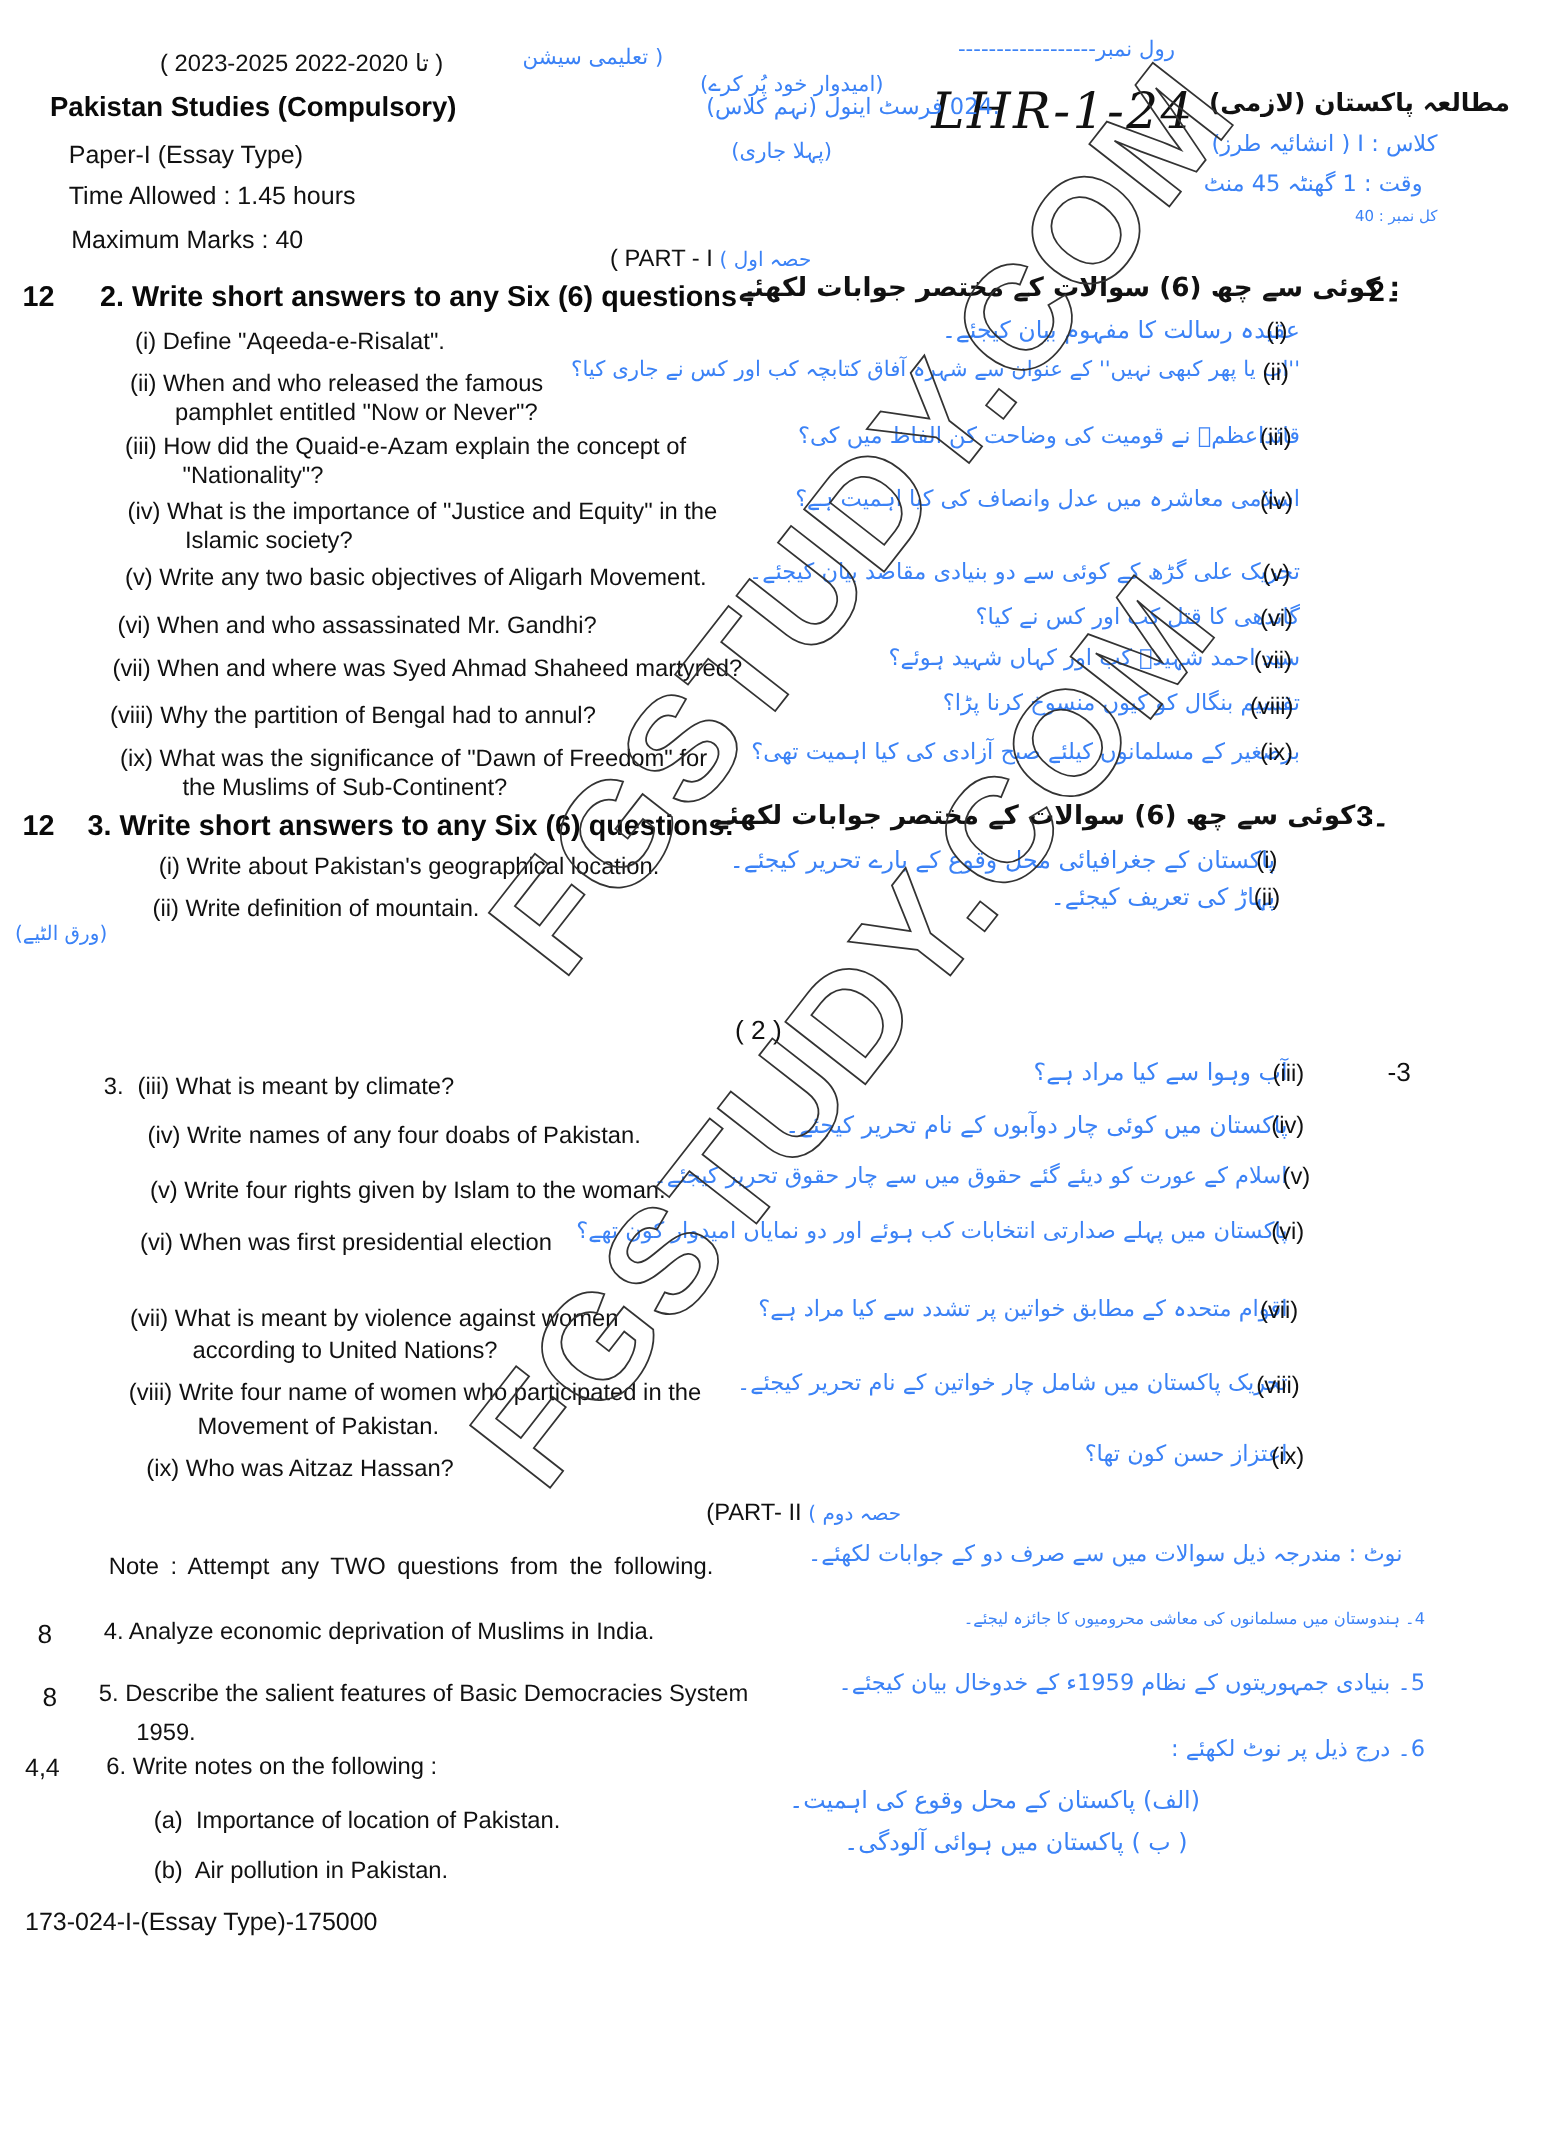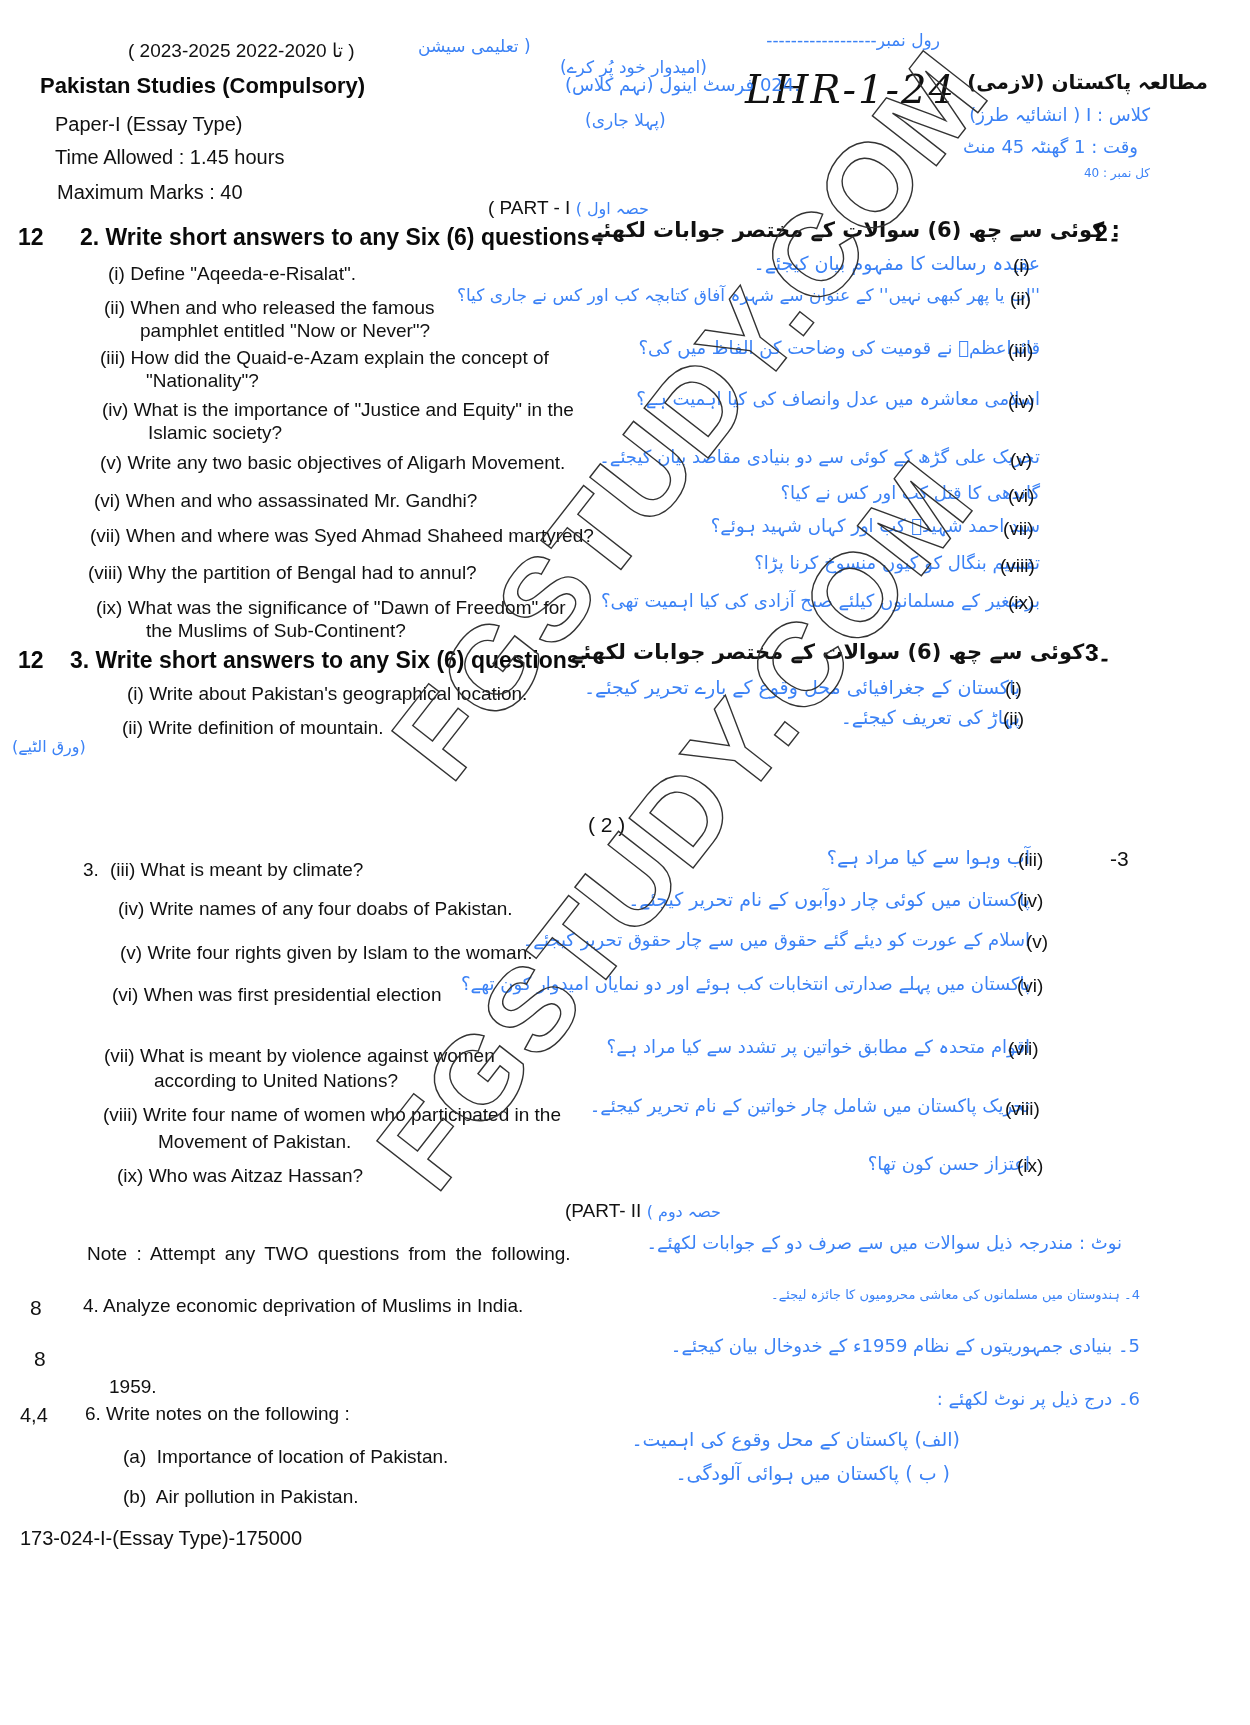--- a/index.html
+++ b/index.html
@@ -125,21 +125,21 @@
   <span class="ur" style="font-size:16px;">حصہ دوم )</span>
 </div>
 <div class="abs en" style="left:87px; top:1243px; font-size:19px; word-spacing:4px;">Note : Attempt any TWO questions from the following.</div>
 <div class="abs ur" style="right:128px; top:1232px; font-size:18px;">نوٹ : مندرجہ ذیل سوالات میں سے صرف دو کے جوابات لکھئے۔</div>
 
 <div class="abs en" style="left:30px; top:1296px; font-size:21px;">8</div>
 <div class="abs en" style="left:83px; top:1295px; font-size:19px;">4. Analyze economic deprivation of Muslims in India.</div>
 <div class="abs ur" style="right:110px; top:1287px; font-size:13px;">4۔  ہندوستان میں مسلمانوں کی معاشی محرومیوں کا جائزہ لیجئے۔</div>
 
 <div class="abs en" style="left:34px; top:1347px; font-size:21px;">8</div>
-<div class="abs en" style="left:79px; top:1340px; font-size:19px; line-height:31px;"><br><span style="padding-left:30px">1959.</span></div>
+<div class="abs en" style="left:79px; top:1340px; font-size:19px; line-height:31px;"><span>5. Describe the salient features of Basic Democracies System</span><br><span style="padding-left:30px">1959.</span></div>
 <div class="abs ur" style="right:110px; top:1335px; font-size:18px;">5۔  بنیادی جمہوریتوں کے نظام 1959ء کے خدوخال بیان کیجئے۔</div>
 
 <div class="abs en" style="left:20px; top:1404px; font-size:20px;">4,4</div>
 <div class="abs en" style="left:85px; top:1403px; font-size:19px;">6. Write notes on the following :</div>
 <div class="abs ur" style="right:110px; top:1388px; font-size:18px;">6۔  درج ذیل پر نوٹ لکھئے :</div>
 
 <div class="abs en" style="left:123px; top:1446px; font-size:19px;"><span>(a)</span>&nbsp; <span>Importance of location of Pakistan.</span></div>
 <div class="abs ur" style="right:290px; top:1428px; font-size:19px;">(الف)  پاکستان کے محل وقوع کی اہمیت۔</div>
 <div class="abs en" style="left:123px; top:1486px; font-size:19px;"><span>(b)</span>&nbsp; <span>Air pollution in Pakistan.</span></div>
 <div class="abs ur" style="right:300px; top:1462px; font-size:19px;">( ب )  پاکستان میں ہوائی آلودگی۔</div>

